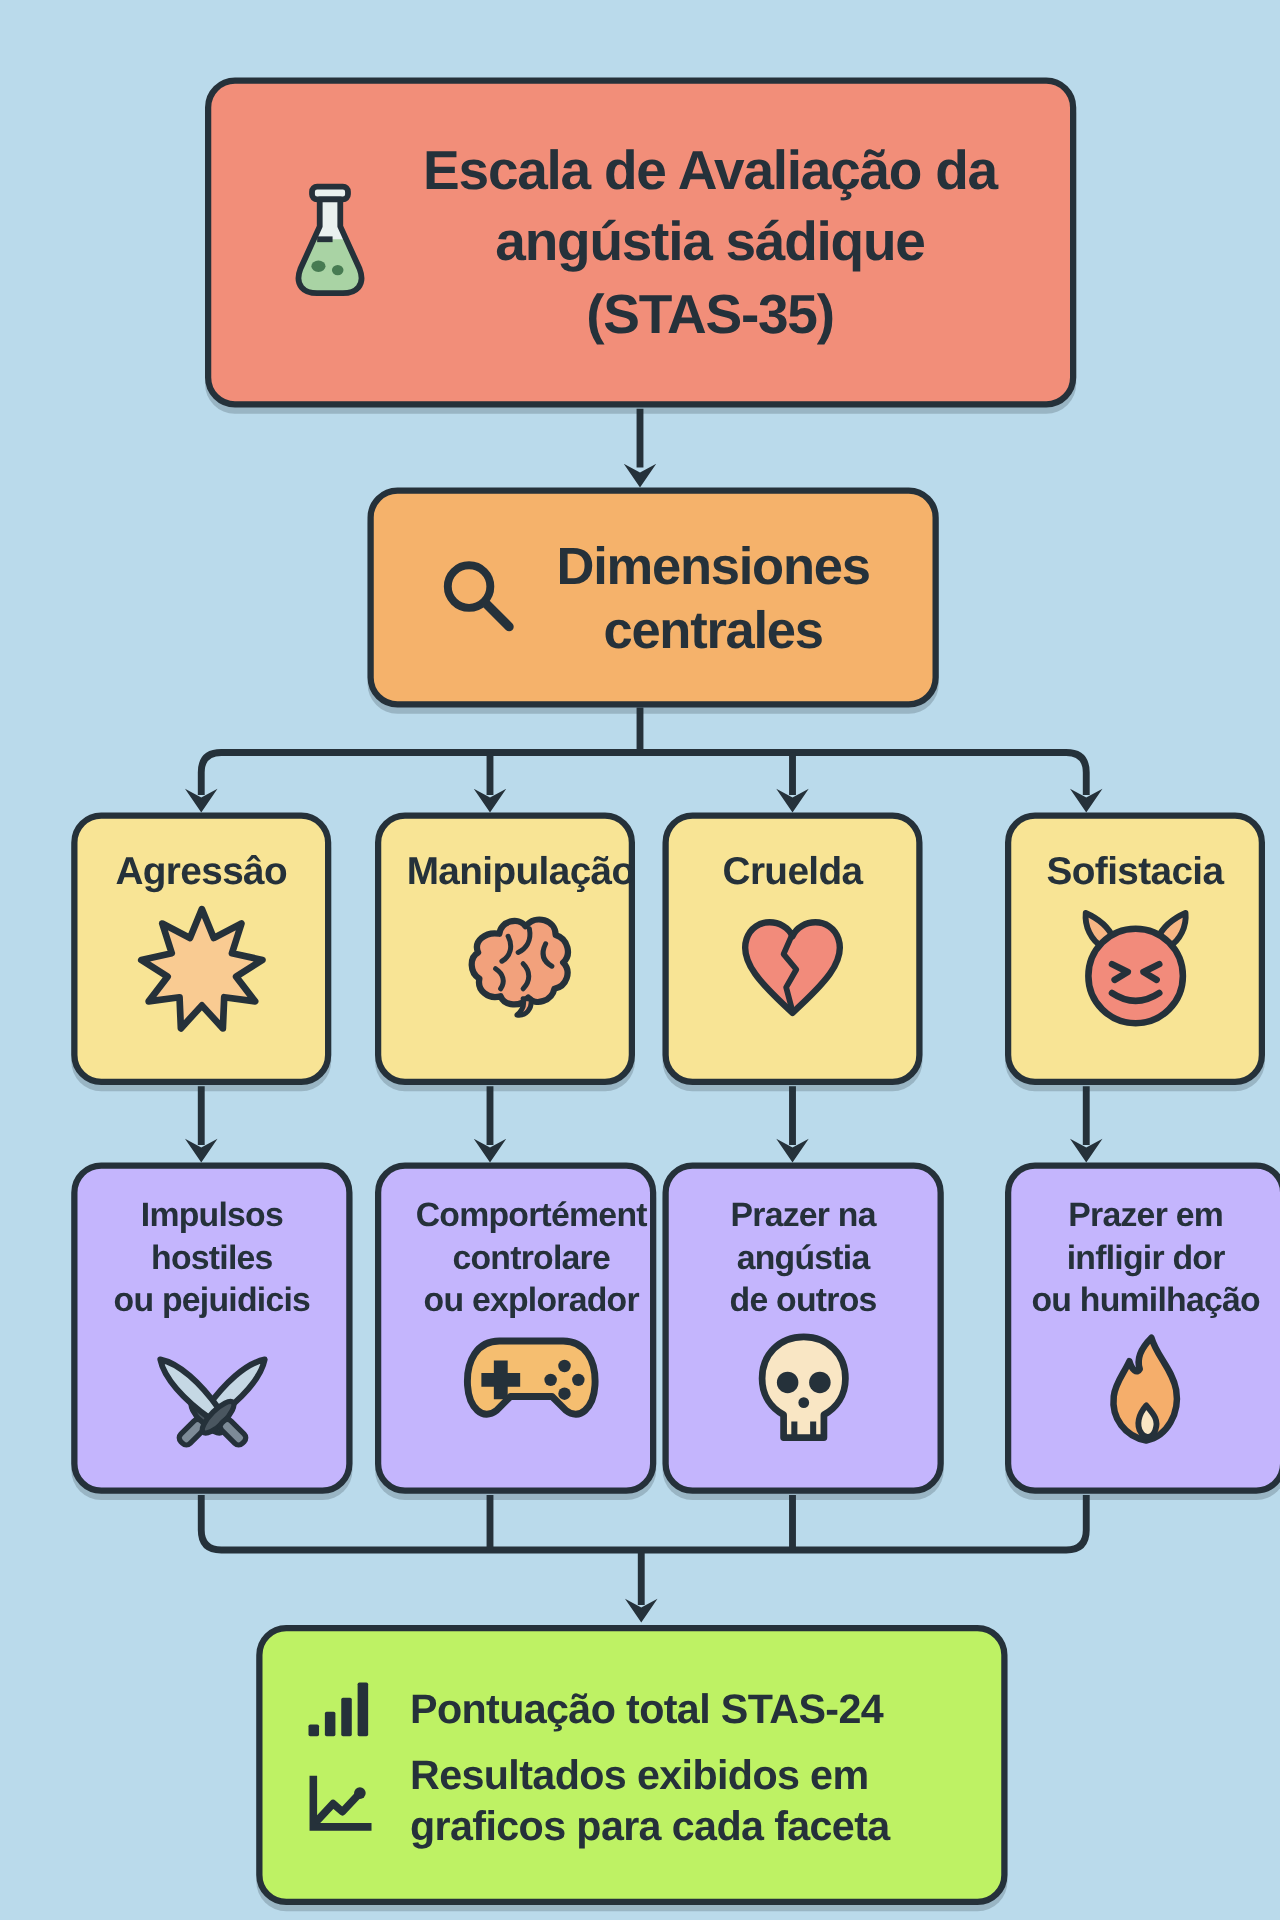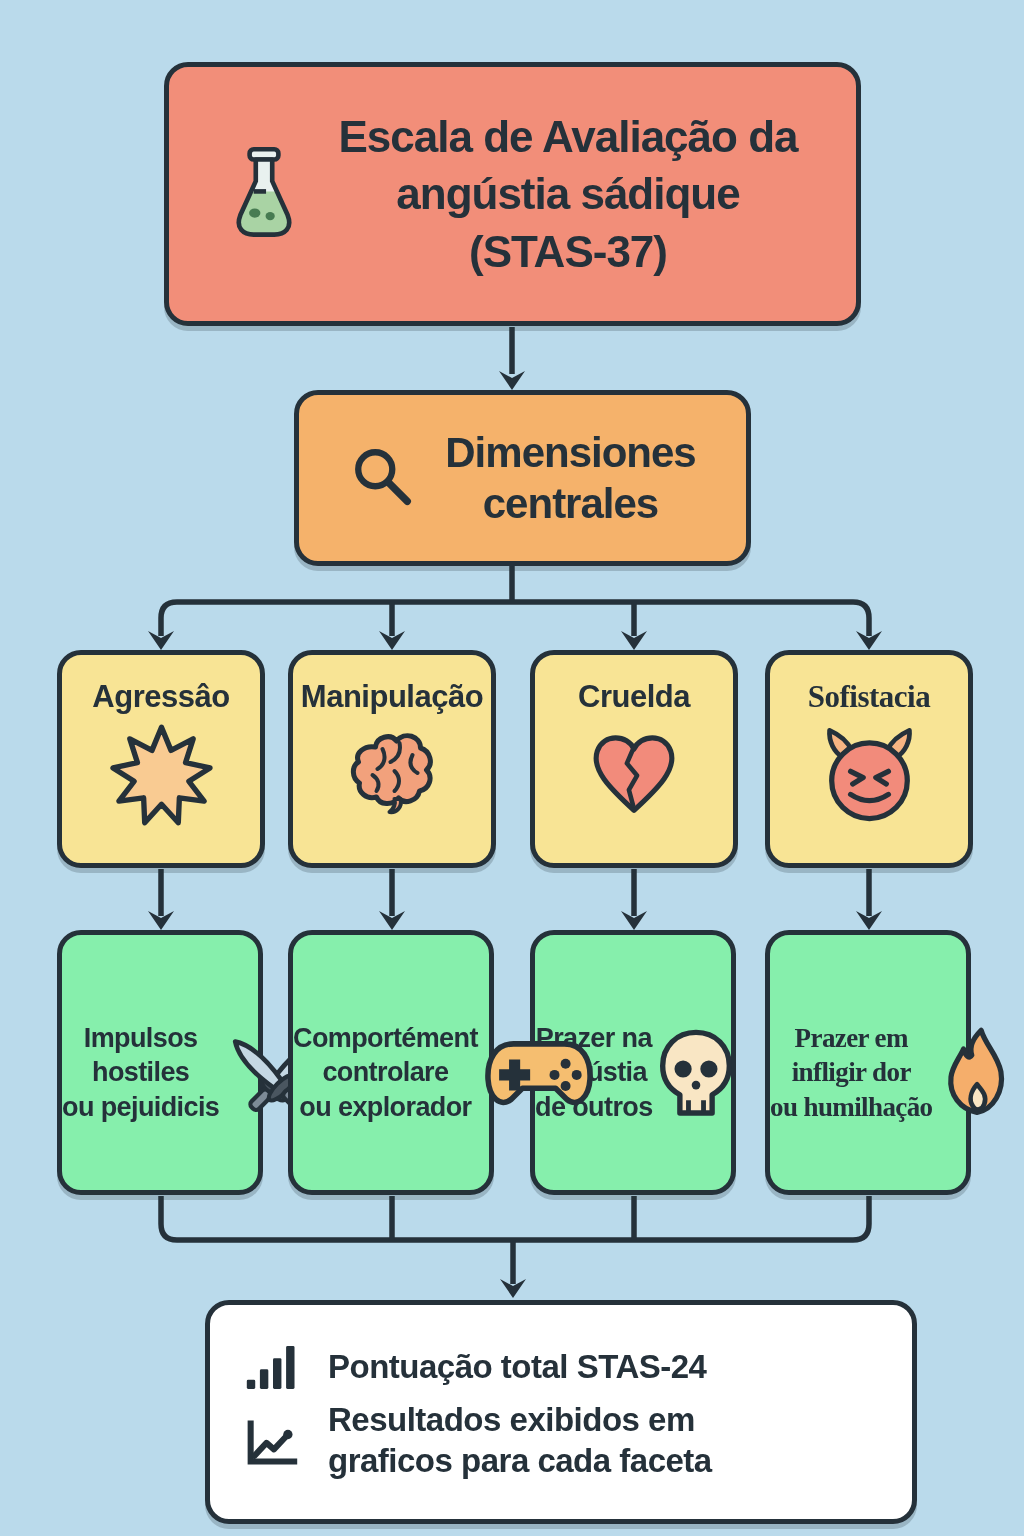--- a/index.html
+++ b/index.html
@@ -20,27 +20,27 @@
     align-items:center; justify-content:center; gap:37px; padding:0 22px; }
   .title-text { font-size:44px; font-weight:bold; text-align:center; line-height:1.3; letter-spacing:-1px; }
   .title-text span { display:block; }
   .dims-box { left:294px; top:390px; width:457px; height:176px; background:#F5B26B;
     align-items:center; justify-content:center; gap:26px; }
   .dims-text { font-size:42px; font-weight:bold; text-align:center; line-height:1.22; letter-spacing:-1px; }
   .dims-text span { display:block; }
   .facet-box { top:650px; width:208px; height:218px; background:#F8E495;
     flex-direction:column; align-items:center; padding-top:24px; gap:8px; }
   .facet-label { font-size:31px; font-weight:bold; letter-spacing:-0.5px; white-space:nowrap;text-align:right; }
-  .desc-box { top:930px; width:206px; height:265px; background:#86efac;
-    flex-direction:row; align-items:center; padding-top:20px; }
+  .desc-box { top:930px; width:225px; height:265px; background:#c4b5fd;
+    flex-direction:column; align-items:center; padding-top:20px; }
   .desc-text { font-size:27px; font-weight:bold; text-align:center; line-height:1.26; letter-spacing:-0.6px; }
   .desc-text span { display:block; white-space:nowrap; }
   .desc-icon { margin-top:7px; }
-  .col1 { left:57px; } .col2 { left:288px; } .col3 { left:530px; } .col4 { left:765px;font-family:Liberation Serif, serif; }
-  .results-box { left:205px; top:1300px; width:712px; height:224px; background:#ffffff;
+  .col1 { left:57px; } .col2 { left:300px;padding-left:25px; } .col3 { left:530px; } .col4 { left:804px; }
+  .results-box { left:205px; top:1300px; width:601px; height:224px; background:#bef264;
     flex-direction:column; justify-content:center; gap:8px; padding:0 34px; }
   .result-row { display:flex; align-items:center; gap:26px; }
   .result-text { font-size:33px; font-weight:bold; line-height:1.24; letter-spacing:-0.5px; }
   .result-text span { display:block; }
 </style>
 </head>
 <body>
 
 <div class="canvas">
 
@@ -80,21 +80,21 @@
       <path d="M28 13 H44 V34 L59 67 C64 80 56 86 46 86 H26 C16 86 8 80 13 67 L28 34 Z" fill="#E9F1EF"></path>
       <path d="M23.5 44 L13 67 C8 80 16 86 26 86 H46 C56 86 64 80 59 67 L48.5 44 Z" fill="#A9D3A4"></path>
       <path d="M28 13 H44 V34 L59 67 C64 80 56 86 46 86 H26 C16 86 8 80 13 67 L28 34 Z" fill="none" stroke="#25313A" stroke-width="4.5" stroke-linejoin="round"></path>
       <path d="M26 44 H38" stroke="#25313A" stroke-width="4.5"></path>
       <ellipse cx="27" cy="65" rx="5.5" ry="4.5" fill="#477B52"></ellipse>
       <ellipse cx="42" cy="68" rx="4.5" ry="4" fill="#477B52"></ellipse>
     </svg>
     <div class="title-text">
       <span>Escala de Avaliação da</span>
       <span>angústia sádique</span>
-      <span>(STAS-37)</span>
+      <span>(STAS-35)</span>
     </div>
   </div>
 
   <div class="box dims-box">
     <svg class="icon" width="70" height="70" viewBox="0 0 72 72">
       <circle cx="27" cy="27" r="17.5" fill="none" stroke="#25313A" stroke-width="6.5"></circle>
       <path d="M40.5 40.5 L60 60" stroke="#25313A" stroke-width="7.5" stroke-linecap="round"></path>
     </svg>
     <div class="dims-text">
       <span>Dimensiones</span>

